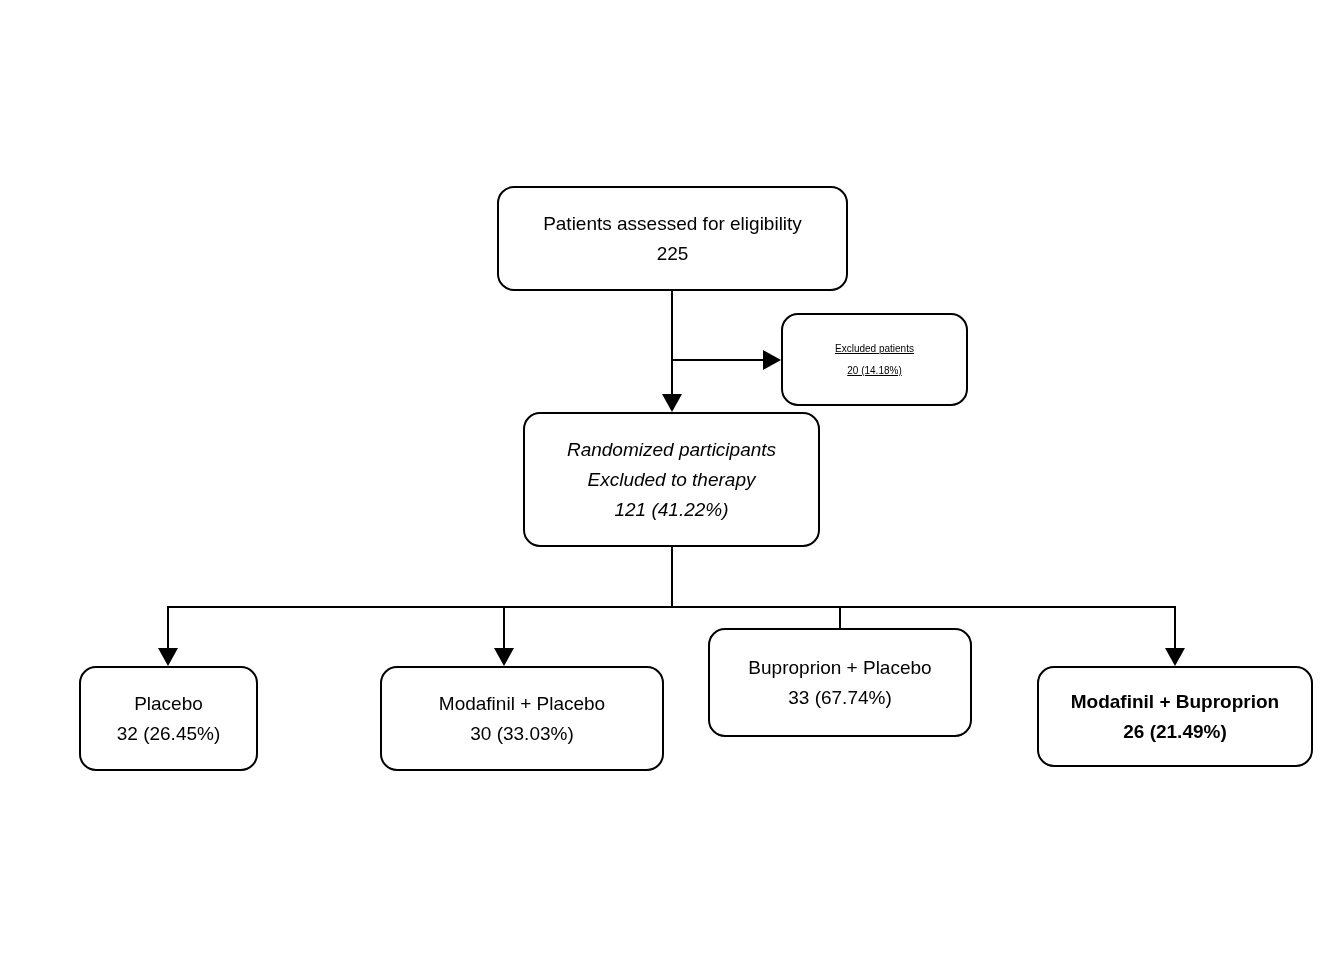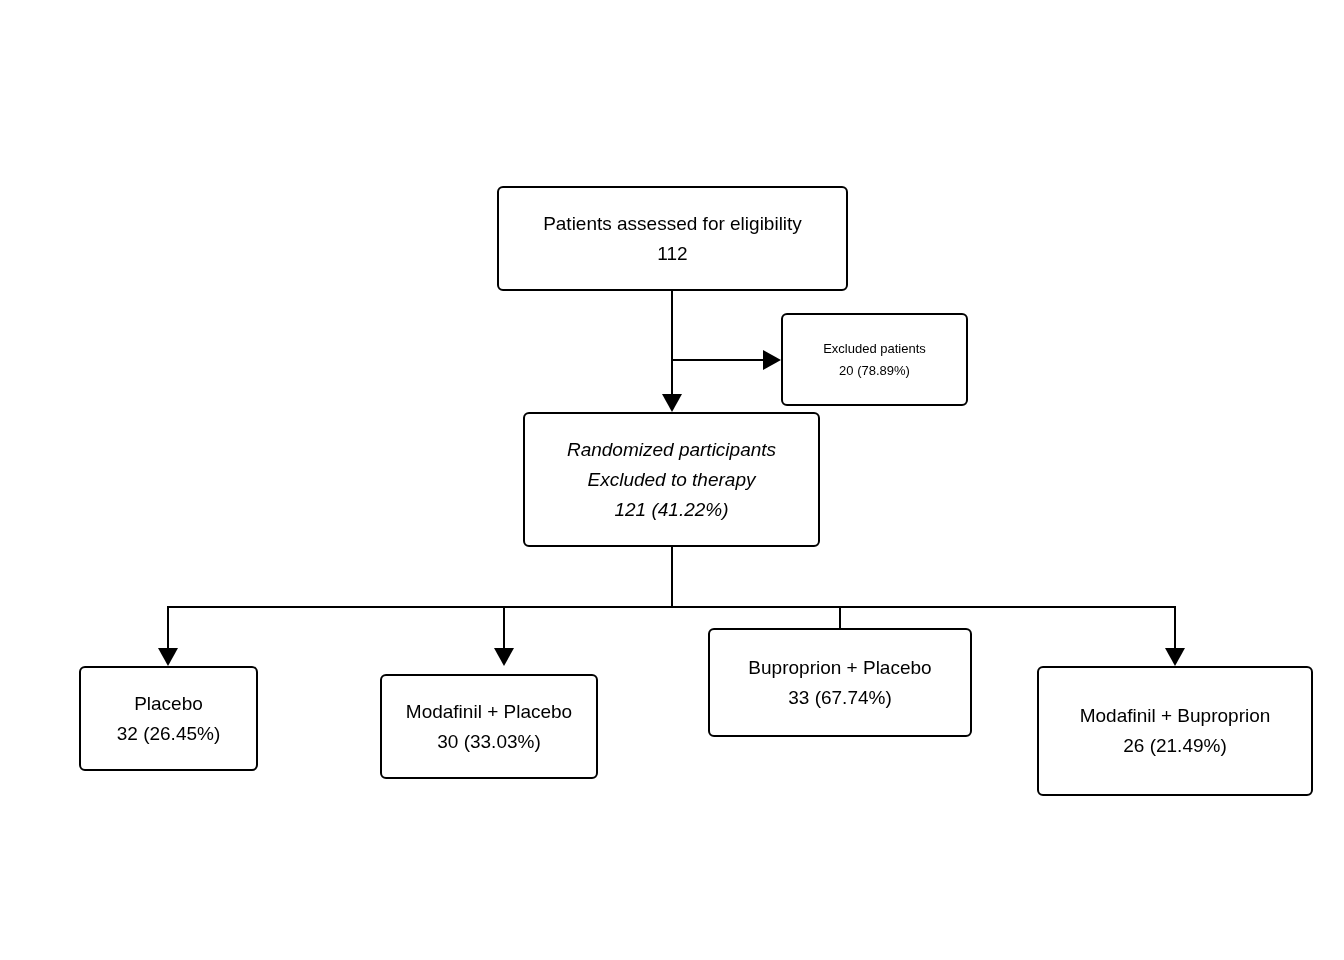--- a/index.html
+++ b/index.html
@@ -21,48 +21,49 @@
     top: 0;
     width: 1344px;
     height: 960px;
     pointer-events: none;
   }
   .node {
     position: absolute;
     box-sizing: border-box;
     background: #ffffff;
     border: 2px solid #000000;
-    border-radius: 6px;
+    border-radius: 17px;
     display: flex;
     flex-direction: column;
     align-items: center;
     justify-content: center;
     text-align: center;
     color: #000000;
   }
   .node .line {
     display: block;
     white-space: nowrap;
   }
   .node-large .line {
     font-size: 19px;
     line-height: 30px;
   }
   .node-small .line {
-    font-size: 13px;
+    font-size: 10px;
     line-height: 22px;
+    text-decoration: underline;
   }
   
   .node-eligibility           { left: 497px; top: 186px; width: 351px; height: 105px; }
   .node-excluded              { left: 781px; top: 313px; width: 187px; height: 93px;  }
   .node-randomized            { left: 523px; top: 412px; width: 297px; height: 135px; font-style: italic; }
   .node-arm-placebo           { left: 79px;   top: 666px; width: 179px; height: 105px; }
-  .node-arm-modafinil-placebo { left: 380px;  top: 666px; width: 218px; height: 105px; margin-top: 8px; }
+  .node-arm-modafinil-placebo { left: 380px;  top: 666px; width: 284px; height: 105px; }
   .node-arm-buproprion-placebo{ left: 708px;  top: 628px; width: 264px; height: 109px; }
-  .node-arm-modafinil-buproprion { left: 1037px; top: 666px; width: 276px; height: 130px; }
+  .node-arm-modafinil-buproprion { left: 1037px; top: 666px; width: 276px; height: 101px; font-weight: bold; }
 </style>
 </head>
 <body>
 
 <div class="canvas">
 
   <svg class="connectors" viewBox="0 0 1344 960" xmlns="http://www.w3.org/2000/svg">
 
     <line x1="672" y1="290" x2="672" y2="396" stroke="#000000" stroke-width="2"></line>
     <polygon points="662,394 682,394 672,412" fill="#000000"></polygon>
@@ -78,26 +79,26 @@
     <line x1="504" y1="606" x2="504" y2="650" stroke="#000000" stroke-width="2"></line>
     <polygon points="494,648 514,648 504,666" fill="#000000"></polygon>
     <line x1="840" y1="606" x2="840" y2="650" stroke="#000000" stroke-width="2"></line>
     <polygon points="830,648 850,648 840,666" fill="#000000"></polygon>
     <line x1="1175" y1="606" x2="1175" y2="650" stroke="#000000" stroke-width="2"></line>
     <polygon points="1165,648 1185,648 1175,666" fill="#000000"></polygon>
   </svg>
 
   <div class="node node-large node-eligibility">
     <span class="line">Patients assessed for eligibility</span>
-    <span class="line">112</span>
+    <span class="line">225</span>
   </div>
 
   <div class="node node-small node-excluded">
     <span class="line">Excluded patients</span>
-    <span class="line">20 (78.89%)</span>
+    <span class="line">20 (14.18%)</span>
   </div>
 
   <div class="node node-large node-randomized">
     <span class="line">Randomized participants</span>
     <span class="line">Excluded to therapy</span>
     <span class="line">121 (41.22%)</span>
   </div>
 
   <div class="node node-large node-arm-placebo">
     <span class="line">Placebo</span>

